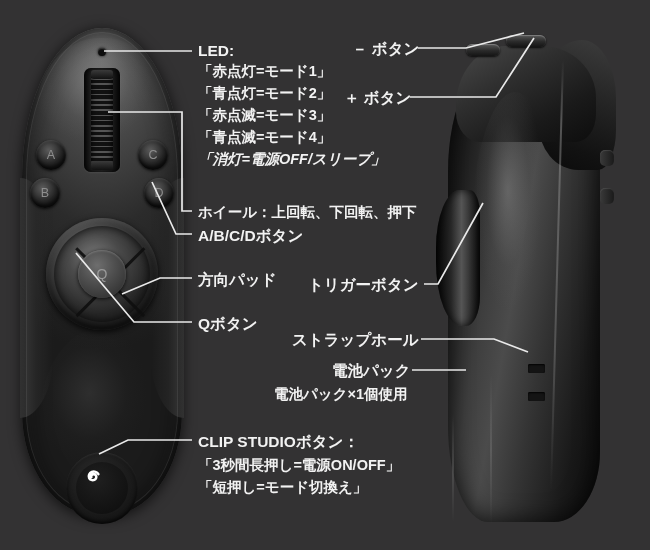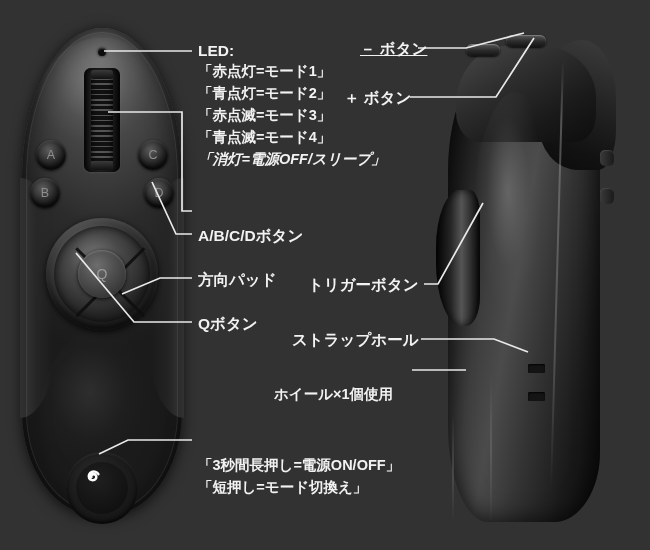--- a/index.html
+++ b/index.html
@@ -239,27 +239,30 @@
     <path d="M99 454 L128 440 L192 440"></path>
   </svg>
 
   <div class="lbl t16" style="left:198px;top:41px;">LED:</div>
   <div class="lbl t15" style="left:198px;top:62px;">「赤点灯=モード1」</div>
   <div class="lbl t15" style="left:198px;top:84px;">「青点灯=モード2」</div>
   <div class="lbl t15" style="left:198px;top:106px;">「赤点滅=モード3」</div>
   <div class="lbl t15" style="left:198px;top:128px;text-align:right;">「青点滅=モード4」</div>
   <div class="lbl t15" style="left:198px;top:150px;font-style:italic;">「消灯=電源OFF/スリープ」</div>
 
+  <div class="lbl t15" style="left:198px;top:203px;">ホイール：上回転、下回転、押下</div>
   <div class="lbl t16" style="left:198px;top:226px;">A/B/C/Dボタン</div>
   <div class="lbl t16" style="left:198px;top:270px;">方向パッド</div>
   <div class="lbl t16" style="left:198px;top:314px;">Qボタン</div>
 
-  <div class="lbl t16" style="left:360px;top:39px;text-decoration:underline;">－ ボタン</div>
+  <div class="lbl t16" style="left:352px;top:39px;">－ ボタン</div>
   <div class="lbl t16" style="left:344px;top:88px;">＋ ボタン</div>
 
   <div class="lbl t16" style="left:292px;top:330px;">ストラップホール</div>
   <div class="lbl t16" style="left:308px;top:275px;">トリガーボタン</div>
-  <div class="lbl t15" style="left:274px;top:385px;">ホイール×1個使用</div>
-
+  <div class="lbl t16" style="left:332px;top:361px;">電池パック</div>
+  <div class="lbl t15" style="left:274px;top:385px;">電池パック×1個使用</div>
+
+  <div class="lbl t16" style="left:198px;top:432px;">CLIP STUDIOボタン：</div>
   <div class="lbl t15" style="left:198px;top:456px;">「3秒間長押し=電源ON/OFF」</div>
   <div class="lbl t15" style="left:198px;top:478px;">「短押し=モード切換え」</div>
 
 </div>
 
 </body></html>

